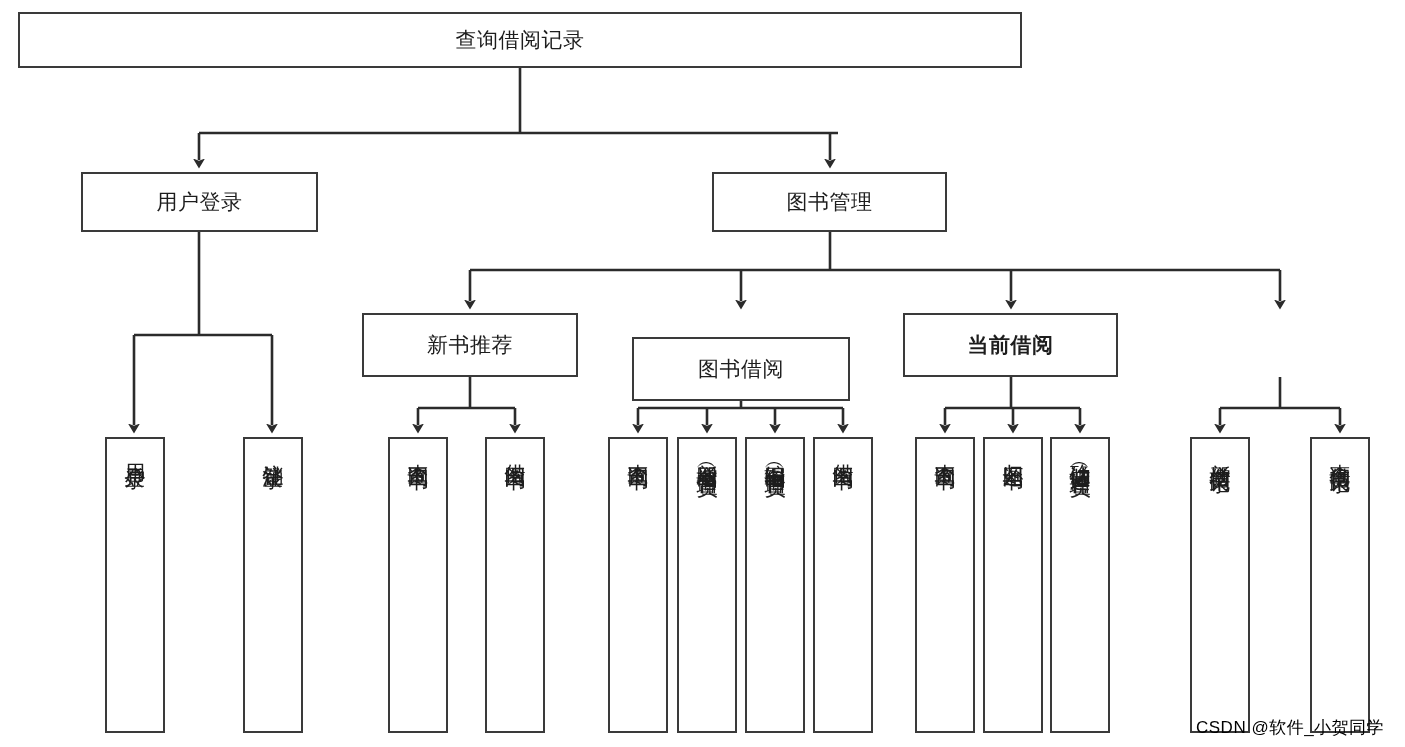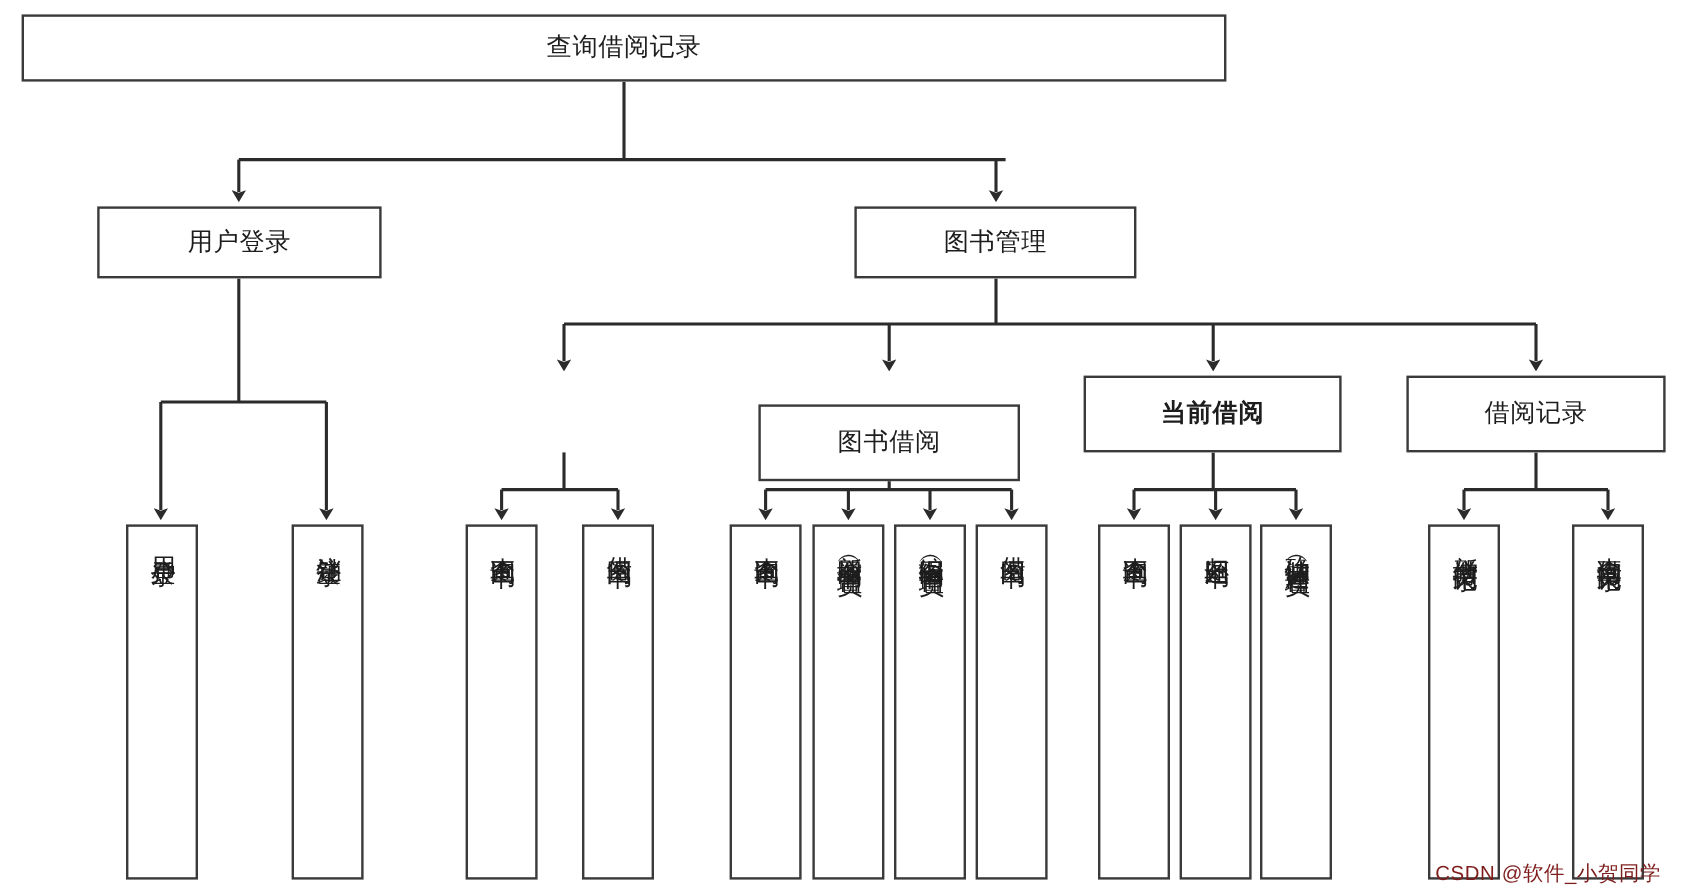--- a/index.html
+++ b/index.html
@@ -60,21 +60,21 @@
     writing-mode: vertical-rl;
     text-orientation: upright;
     font-size: 21px;
     line-height: 1.15;
     letter-spacing: 2px;
     white-space: nowrap;
   }
   .watermark {
     position: absolute;
     font-size: 17px;
-    color: #7f1d1d;
+    color: #000000;
     white-space: nowrap;
     z-index: 5;
     letter-spacing: 0.5px;
   }
 </style>
 </head>
 <body>
 
 <div id="canvas">
 
@@ -132,29 +132,29 @@
     <span class="lbl">查询借阅记录</span>
   </div>
 
   <div class="node h" style="left:81px; top:172px; width:237px; height:60px;">
     <span class="lbl">用户登录</span>
   </div>
   <div class="node h" style="left:712px; top:172px; width:235px; height:60px;">
     <span class="lbl">图书管理</span>
   </div>
 
+  <div class="node h" style="left:362px; top:313px; width:216px; height:64px;">
+    <span class="lbl">新书推荐</span>
+  </div>
   <div class="node h" style="left:632px; top:313px; width:218px; height:64px;margin-top:24px;">
     <span class="lbl">图书借阅</span>
   </div>
   <div class="node h" style="left:903px; top:313px; width:215px; height:64px;font-weight:bold;">
     <span class="lbl">当前借阅</span>
   </div>
-  <div class="node h" style="left:1172px; top:313px; width:216px; height:64px;">
-    <span class="lbl">借阅记录</span>
-  </div>
 
   <div class="node v" style="left:105px; top:437px; width:60px; height:296px;">
     <span class="lbl">用户登录</span>
   </div>
   <div class="node v" style="left:243px; top:437px; width:60px; height:296px;">
     <span class="lbl">注销登录</span>
   </div>
 
   <div class="node v" style="left:388px; top:437px; width:60px; height:296px;">
     <span class="lbl">查询图书</span>

